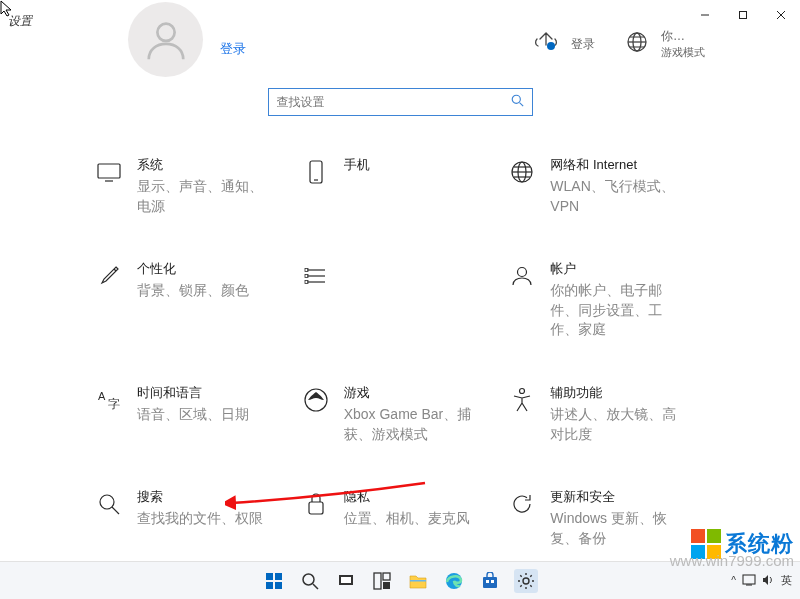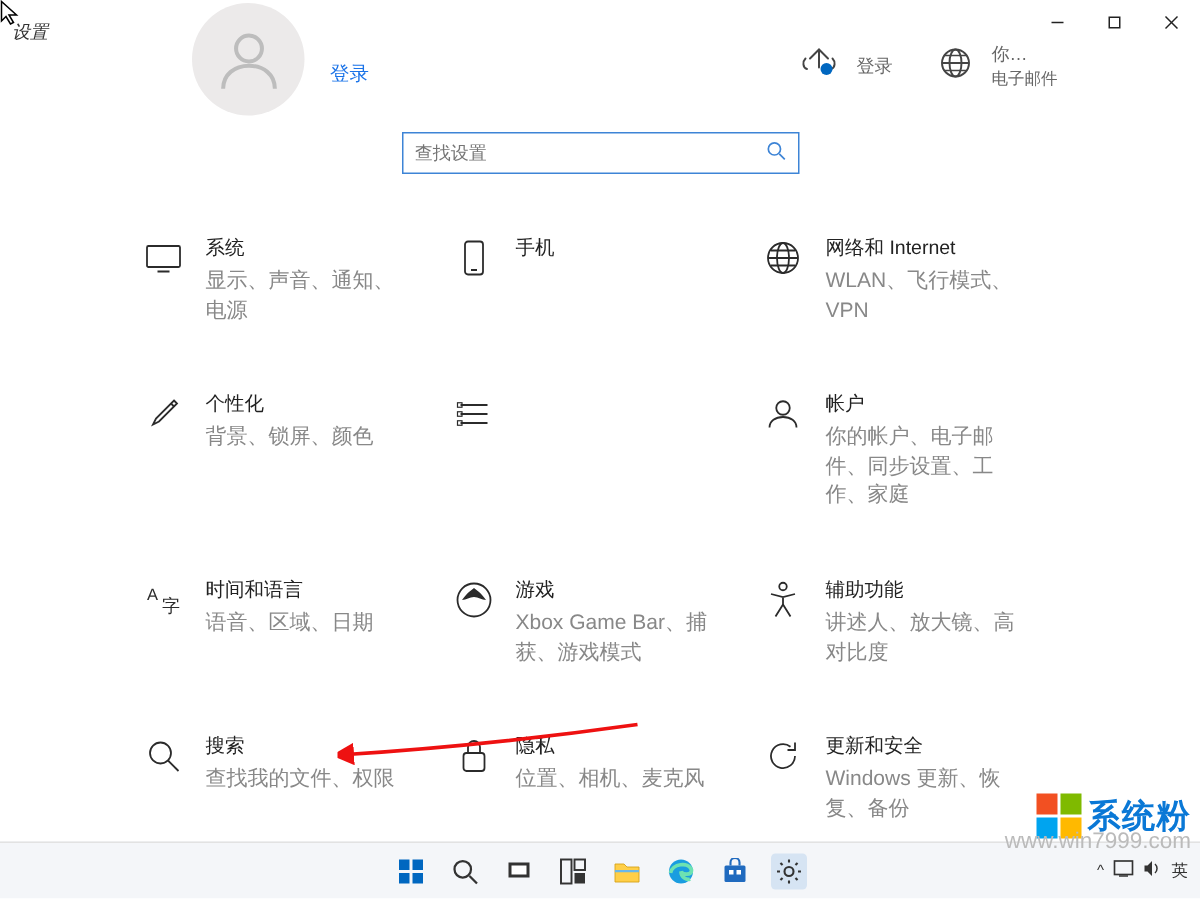--- a/index.html
+++ b/index.html
@@ -104,21 +104,21 @@
         <svg width="24" height="24" viewBox="0 0 24 24">
             <circle cx="12" cy="12" r="9" fill="none" stroke="#444" stroke-width="1.3"></circle>
             <ellipse cx="12" cy="12" rx="4" ry="9" fill="none" stroke="#444" stroke-width="1.3"></ellipse>
             <line x1="3" y1="12" x2="21" y2="12" stroke="#444" stroke-width="1.3"></line>
             <line x1="4.5" y1="7" x2="19.5" y2="7" stroke="#444" stroke-width="1.1"></line>
             <line x1="4.5" y1="17" x2="19.5" y2="17" stroke="#444" stroke-width="1.1"></line>
           </svg>
       </span>
       <div>
           <div class="lbl">你…</div>
-          <div class="lbl2">电子邮件</div>
+          <div class="lbl2">游戏模式</div>
         </div>
     </div>
   </div>
 </div>
 
 <div class="search-wrap">
   <div class="search-box">
     <input type="text" placeholder="查找设置" style="">
     <span class="sicn">
       <svg width="13" height="13" viewBox="0 0 16 16">

